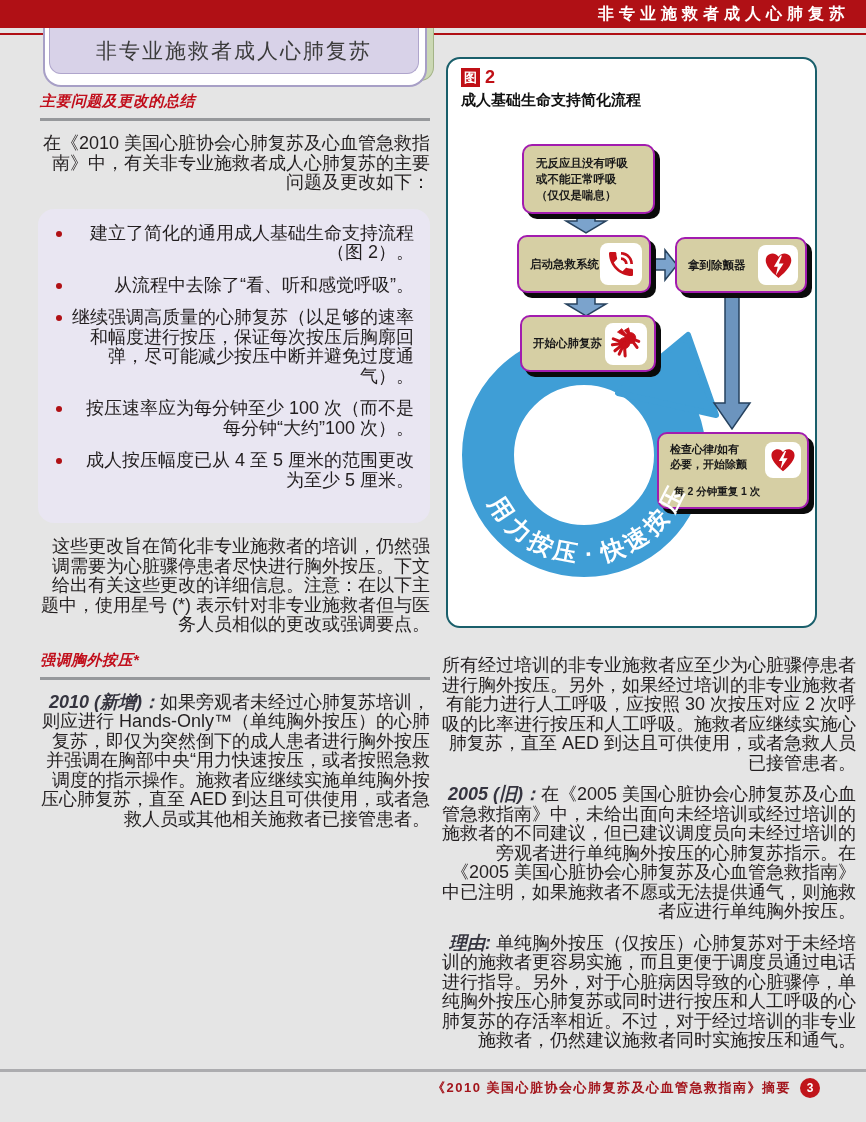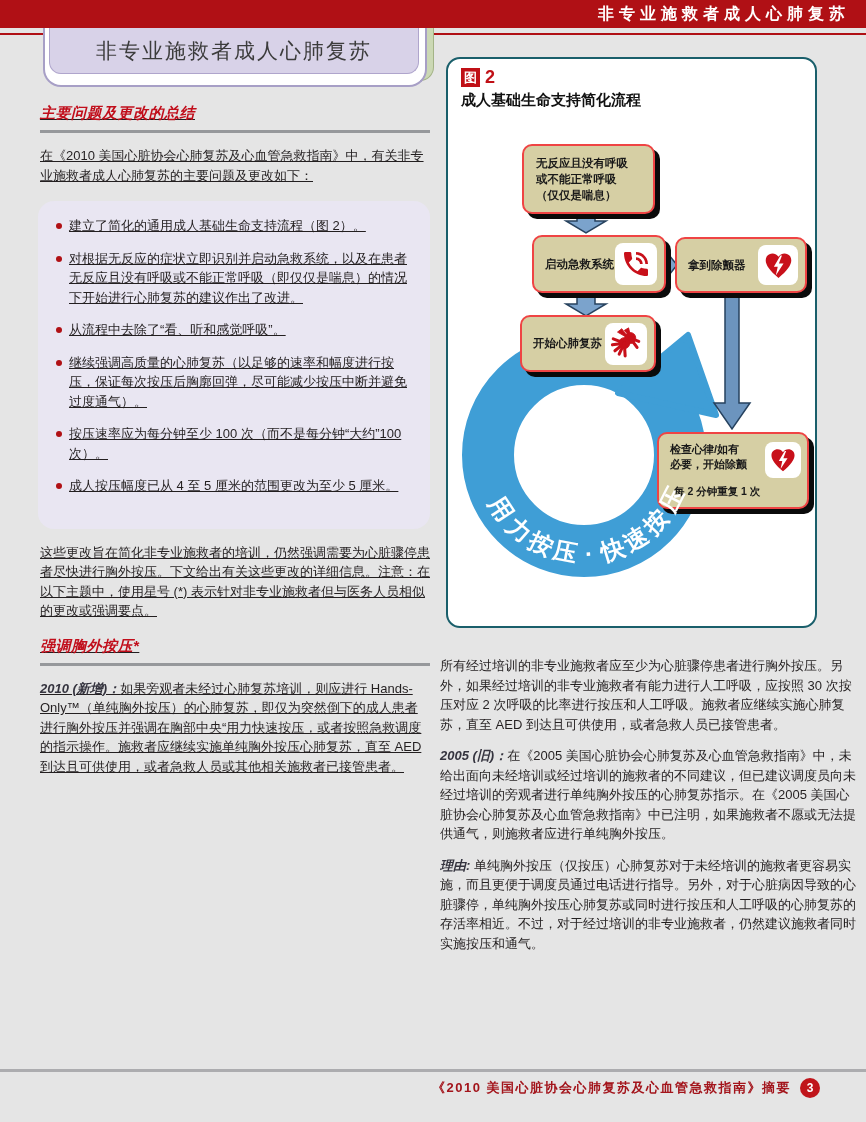--- a/index.html
+++ b/index.html
@@ -16,23 +16,23 @@
   .tab-green{position:absolute;left:60px;top:28px;width:372px;height:52px;background:#CBD8B4;
     border:1px solid #A3B386;border-top:none;border-radius:0 0 14px 14px;}
   .tab-outer{position:absolute;left:43px;top:28px;width:380px;height:57px;background:#fff;
     border:2px solid #A79FC6;border-top:none;border-radius:0 0 18px 18px;}
   .tab-inner{position:absolute;left:49px;top:28px;width:368px;height:45px;background:#D8D2E8;
     border:1px solid #AFA5CC;border-top:none;border-radius:0 0 12px 12px;
     display:flex;align-items:center;justify-content:center;}
   .tab-inner .t{font-size:21px;color:#3C3C3C;letter-spacing:2px;}
 
   
-  .leftcol{position:absolute;left:40px;top:104px;width:390px;text-decoration:underline;}
+  .leftcol{position:absolute;left:40px;top:92px;width:390px;}
   .rightcol{position:absolute;left:440px;top:640px;width:416px;margin-top:16px;}
-  p.body, li{font-size:13px;line-height:19.5px;margin:0 0 12px 0;text-align:left;}
+  p.body, li{font-size:18px;line-height:19.5px;margin:0 0 12px 0;text-align:right;}
   .h-red{font-size:15px;font-weight:bold;font-style:italic;color:#C10E1B;margin:0 0 7px 0;letter-spacing:.5px;}
   .rule{height:3px;background:#96989B;margin:0 0 13px 0;border:none;}
   .plabel{font-weight:bold;font-style:italic;color:#35343F;}
 
   .bulletpanel{background:#E9E6F2;border-radius:16px;padding:15px 16px 20px 16px;margin:16px 0 14px -2px;}
   .bulletpanel ul{list-style:none;margin:0;padding:0;}
   .bulletpanel li{position:relative;padding-left:15px;margin-bottom:13px;}
   .bulletpanel li::before{content:"";position:absolute;left:2px;top:7px;width:6px;height:6px;
     border-radius:50%;background:#B01015;}
 
@@ -40,30 +40,30 @@
   .figbox{position:absolute;left:446px;top:57px;width:367px;height:567px;border:2px solid #1A5F6B;
     border-radius:14px;background:#fff;}
   .figlabel{position:absolute;left:13px;top:9px;display:flex;align-items:flex-end;}
   .figlabel .sq{width:19px;height:19px;background:#C01016;color:#fff;font-size:13px;font-weight:bold;
     display:flex;align-items:center;justify-content:center;}
   .figlabel .num{color:#C01016;font-weight:bold;font-size:18px;margin-left:5px;line-height:19px;}
   .figtitle{position:absolute;left:13px;top:32px;font-size:15px;font-weight:bold;color:#111;}
 
   .figsvg{position:absolute;left:0;top:0;width:367px;height:567px;z-index:1;}
 
-  .fnode{position:absolute;z-index:2;background:#D6CFA4;border:2px solid #ef4444;border-radius:10px;
+  .fnode{position:absolute;z-index:2;background:#D6CFA4;border:2px solid #a21caf;border-radius:10px;
     box-shadow:5px 5px 0 0 #0A0A0A;font-weight:bold;color:#191919;}
   .fnode .lbl{font-size:11.5px;}
   .icn{background:#fff;border-radius:8px;display:flex;align-items:center;justify-content:center;flex:none;}
   .rowbox{display:flex;align-items:center;justify-content:space-between;padding:0 7px 0 11px;}
 
   .n1{left:74px;top:85px;width:133px;height:70px;display:flex;flex-direction:column;justify-content:center;
     padding-left:12px;box-sizing:border-box;}
   .n1 div{font-size:11.5px;line-height:16px;}
-  .n2{left:84px;top:176px;width:134px;height:58px;box-sizing:border-box;}
+  .n2{left:69px;top:176px;width:134px;height:58px;box-sizing:border-box;}
   .n3{left:227px;top:178px;width:132px;height:56px;box-sizing:border-box;}
   .n4{left:72px;top:256px;width:136px;height:57px;box-sizing:border-box;}
   .n5{left:209px;top:373px;width:152px;height:77px;box-sizing:border-box;padding:8px 6px 6px 11px;}
   .n5 .toprow{display:flex;align-items:flex-start;justify-content:space-between;gap:8px;}
   .n5 .lbl2{font-size:11px;line-height:14.5px;}
   .n5 .rep{font-size:10.5px;margin-top:7px;padding-left:4px;}
 
   .ringchar{position:absolute;z-index:3;color:#fff;font-weight:bold;font-size:24px;line-height:24px;}
 
   
@@ -90,21 +90,20 @@
   </div>
 
   <div class="leftcol">
     <div class="h-red">主要问题及更改的总结</div>
     <div class="rule"></div>
     <p class="body">在《2010 美国心脏协会心肺复苏及心血管急救指南》中，有关非专业施救者成人心肺复苏的主要问题及更改如下：</p>
 
     <div class="bulletpanel">
       <ul>
         <li>建立了简化的通用成人基础生命支持流程（图 2）。</li>
-        <li>对根据无反应的症状立即识别并启动急救系统，以及在患者无反应且没有呼吸或不能正常呼吸（即仅仅是喘息）的情况下开始进行心肺复苏的建议作出了改进。</li>
         <li>从流程中去除了“看、听和感觉呼吸”。</li>
         <li>继续强调高质量的心肺复苏（以足够的速率和幅度进行按压，保证每次按压后胸廓回弹，尽可能减少按压中断并避免过度通气）。</li>
         <li>按压速率应为每分钟至少 100 次（而不是每分钟“大约”100 次）。</li>
         <li>成人按压幅度已从 4 至 5 厘米的范围更改为至少 5 厘米。</li>
       </ul>
     </div>
 
     <p class="body">这些更改旨在简化非专业施救者的培训，仍然强调需要为心脏骤停患者尽快进行胸外按压。下文给出有关这些更改的详细信息。注意：在以下主题中，使用星号 (*) 表示针对非专业施救者但与医务人员相似的更改或强调要点。</p>
 
     <div class="h-red" style="margin-top:16px;">强调胸外按压*</div>

